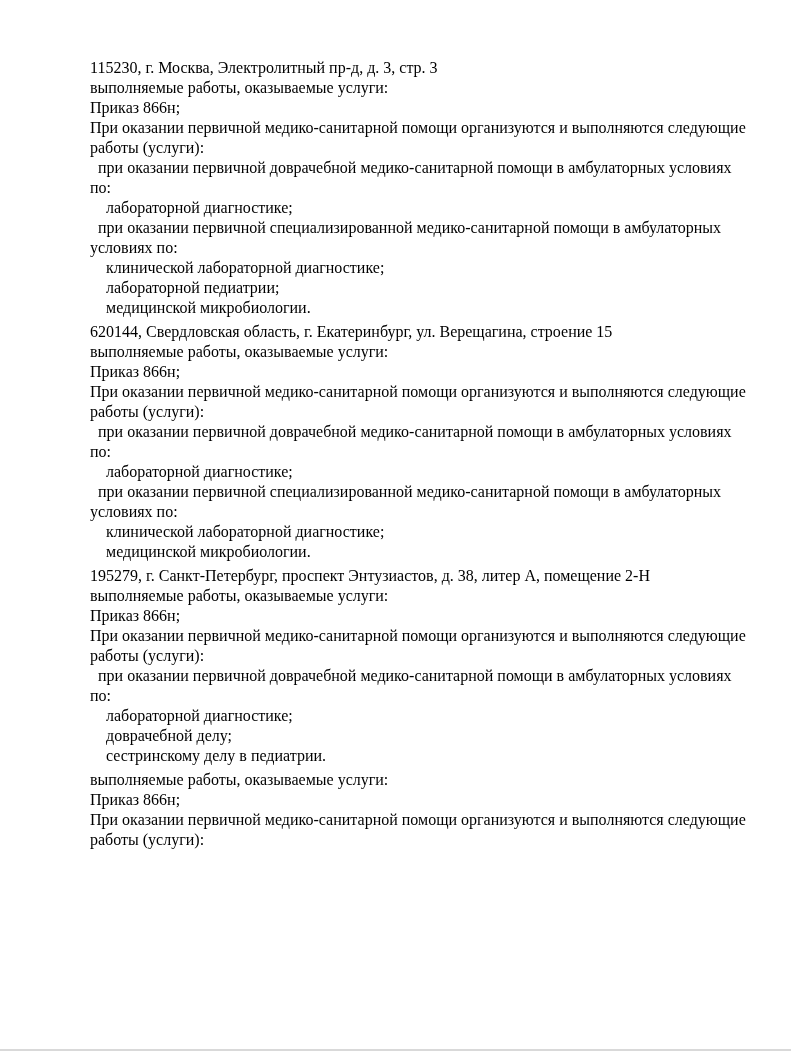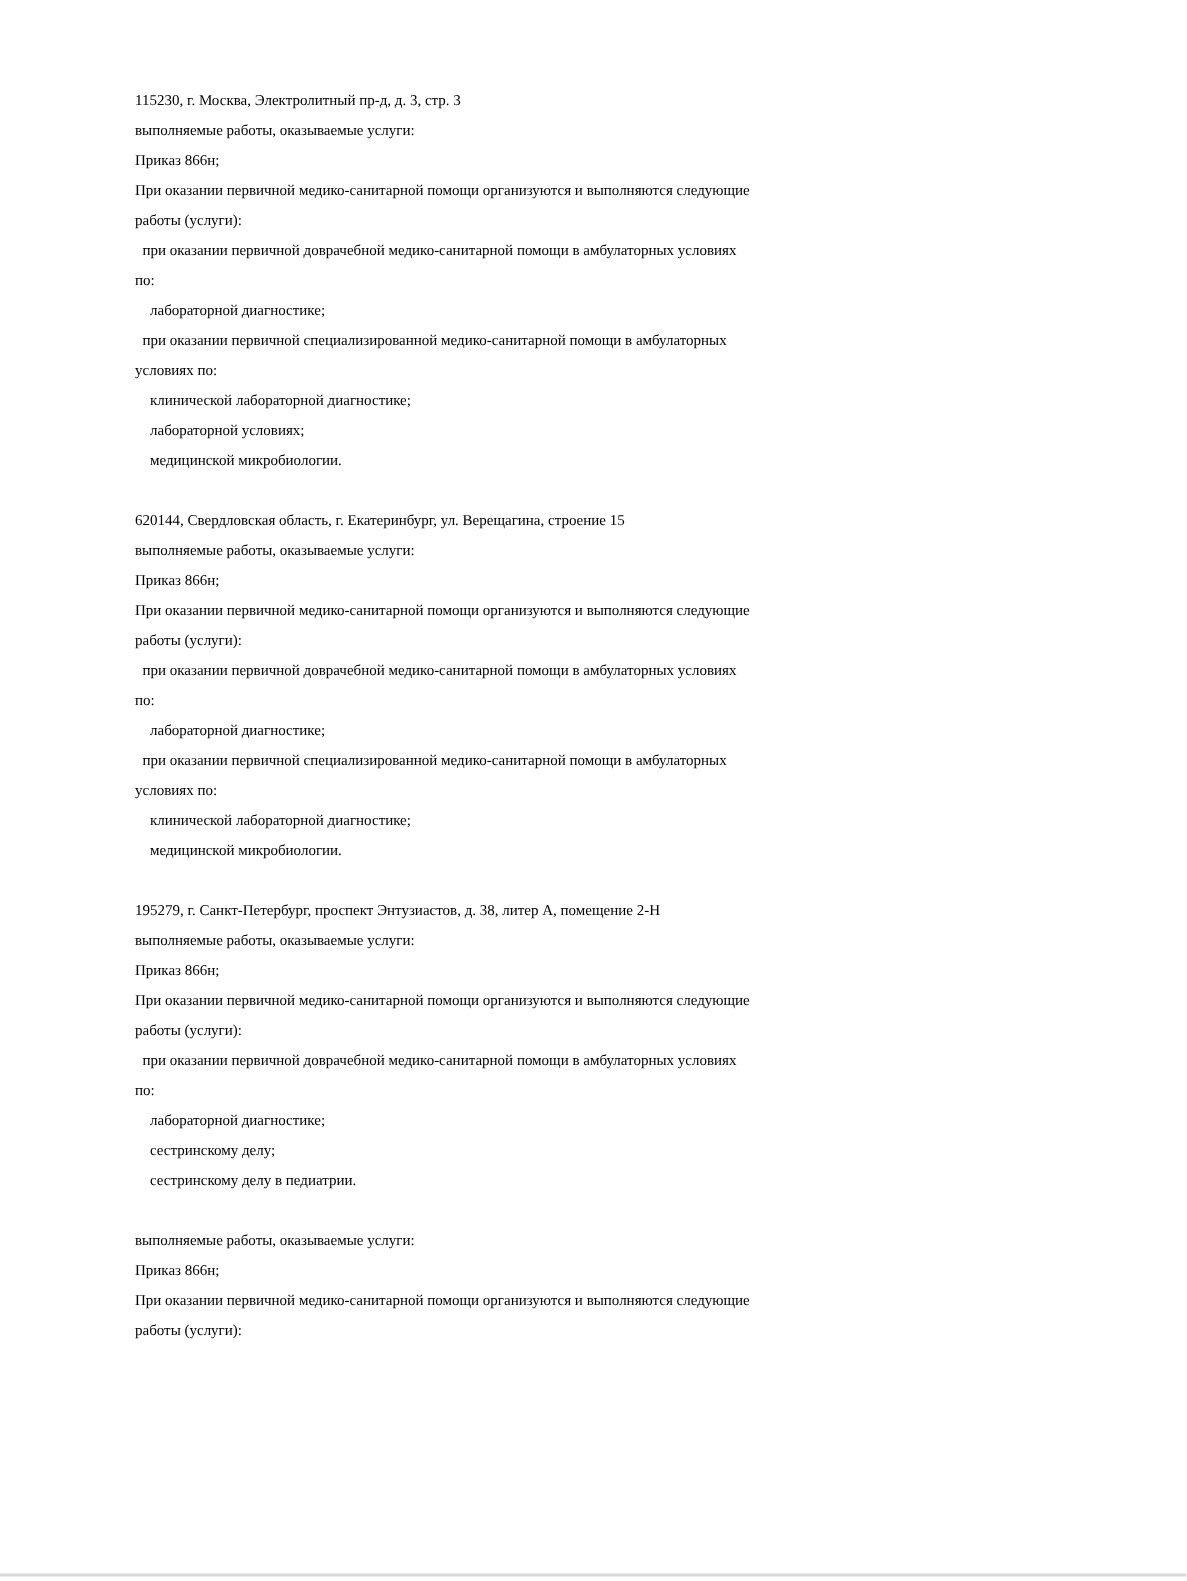--- a/index.html
+++ b/index.html
@@ -13,26 +13,26 @@
     position: relative;
     overflow: hidden;
     font-family: "Liberation Serif", "DejaVu Serif", serif;
     color: #000000;
   }
   .doc {
     padding: 58px 0 0 90px;
   }
   .line {
     white-space: pre;          
-    font-size: 10px;
+    font-size: 16px;
     line-height: 20px;
     font-weight: 400;
   }
   .block + .block {
-    margin-top: 20px;          
+    margin-top: 4px;          
   }
   .bottom-rule {
     position: absolute;
     left: 0;
     top: 1049px;
     width: 791px;
     height: 2px;
   }
 </style>
 </head>
@@ -44,21 +44,21 @@
       <div class="line">выполняемые работы, оказываемые услуги:</div>
       <div class="line">Приказ 866н;</div>
       <div class="line">При оказании первичной медико-санитарной помощи организуются и выполняются следующие</div>
       <div class="line">работы (услуги):</div>
       <div class="line">  при оказании первичной доврачебной медико-санитарной помощи в амбулаторных условиях</div>
       <div class="line">по:</div>
       <div class="line">    лабораторной диагностике;</div>
       <div class="line">  при оказании первичной специализированной медико-санитарной помощи в амбулаторных</div>
       <div class="line">условиях по:</div>
       <div class="line">    клинической лабораторной диагностике;</div>
-      <div class="line">    лабораторной условиях;</div>
+      <div class="line">    лабораторной педиатрии;</div>
       <div class="line">    медицинской микробиологии.</div>
     </section>
     <section class="block">
       <div class="line">620144, Свердловская область, г. Екатеринбург, ул. Верещагина, строение 15</div>
       <div class="line">выполняемые работы, оказываемые услуги:</div>
       <div class="line">Приказ 866н;</div>
       <div class="line">При оказании первичной медико-санитарной помощи организуются и выполняются следующие</div>
       <div class="line">работы (услуги):</div>
       <div class="line">  при оказании первичной доврачебной медико-санитарной помощи в амбулаторных условиях</div>
       <div class="line">по:</div>
@@ -70,21 +70,21 @@
     </section>
     <section class="block">
       <div class="line">195279, г. Санкт-Петербург, проспект Энтузиастов, д. 38, литер А, помещение 2-Н</div>
       <div class="line">выполняемые работы, оказываемые услуги:</div>
       <div class="line">Приказ 866н;</div>
       <div class="line">При оказании первичной медико-санитарной помощи организуются и выполняются следующие</div>
       <div class="line">работы (услуги):</div>
       <div class="line">  при оказании первичной доврачебной медико-санитарной помощи в амбулаторных условиях</div>
       <div class="line">по:</div>
       <div class="line">    лабораторной диагностике;</div>
-      <div class="line">    сестринскому делу;</div>
+      <div class="line">    доврачебной делу;</div>
       <div class="line">    сестринскому делу в педиатрии.</div>
     </section>
     <section class="block">
       <div class="line">выполняемые работы, оказываемые услуги:</div>
       <div class="line">Приказ 866н;</div>
       <div class="line">При оказании первичной медико-санитарной помощи организуются и выполняются следующие</div>
       <div class="line">работы (услуги):</div>
     </section>
   </main>
 

